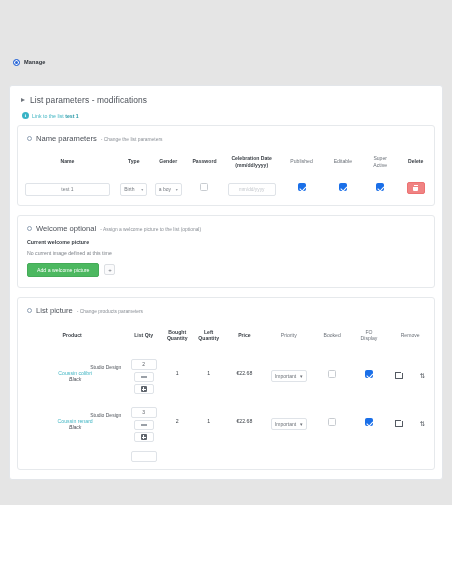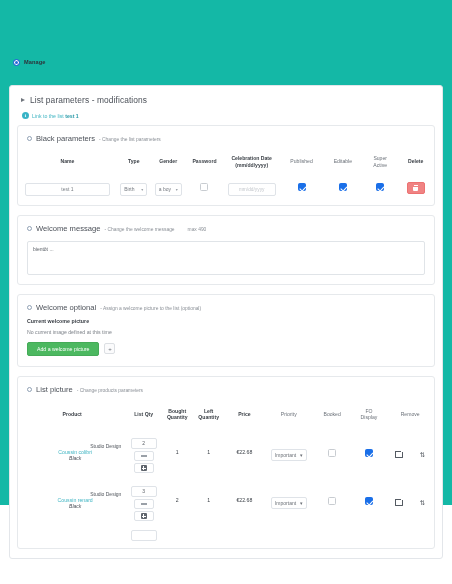--- a/index.html
+++ b/index.html
@@ -4,21 +4,21 @@
 <style>
   * { box-sizing: border-box; }
   html, body {
     margin: 0; padding: 0;
     width: 452px; height: 584px;
     background: #ffffff;
     font-family: "Liberation Sans", sans-serif;
     color: #363a41;
     overflow: hidden;
   }
-  .page { width: 452px; height: 505px; position: relative; background: #14b8a6; }
+  .page { width: 452px; height: 505px; position: relative; background: #e5e5e5; }
 
   
   .manage-bar {
     display: flex; align-items: center; gap: 4px;
     padding: 62px 0 0 13px; height: 22px;
   }
   .manage-icon {
     width: 7px; height: 7px; border-radius: 50%;
     border: 1.6px solid #2a68d8; background: #2a68d8;
     box-shadow: 0 0 0 1px #fff inset;
@@ -215,21 +215,21 @@
     </div>
 
     <div class="link-row">
       <span class="info-icon">i</span>
       <span class="link-text"><span>Link to the list </span><b>test 1</b></span>
     </div>
 
     <div class="card">
       <div class="card-head">
         <span class="dot-icon"></span>
-        <span class="card-title">Black parameters</span>
+        <span class="card-title">Name parameters</span>
         <span class="card-sub">- Change the list parameters</span>
       </div>
 
       <table class="mp-table">
         <thead>
           <tr>
             <th style="width:100px">Name</th>
             <th style="width:34px">Type</th>
             <th style="width:36px">Gender</th>
             <th style="width:38px">Password</th>
@@ -281,29 +281,20 @@
             <td>
               <span class="btn-del">
                 <span class="trash-w"></span>
               </span>
             </td>
           </tr>
         </tbody>
       </table>
     </div>
 
-    <div class="card">
-      <div class="card-head">
-        <span class="dot-icon"></span>
-        <span class="card-title">Welcome message</span>
-        <span class="card-sub">- Change the welcome message</span>
-        <span class="card-sub2">max 490</span>
-      </div>
-      <div class="textarea-box">bientôt ...</div>
-    </div>
 
     <div class="card">
       <div class="card-head">
         <span class="dot-icon"></span>
         <span class="card-title">Welcome optional</span>
         <span class="card-sub">- Assign a welcome picture to the list (optional)</span>
       </div>
       <div class="wp-body">
         <div class="wp-strong">Current welcome picture</div>
         <div class="wp-note">No current image defined at this time</div>

